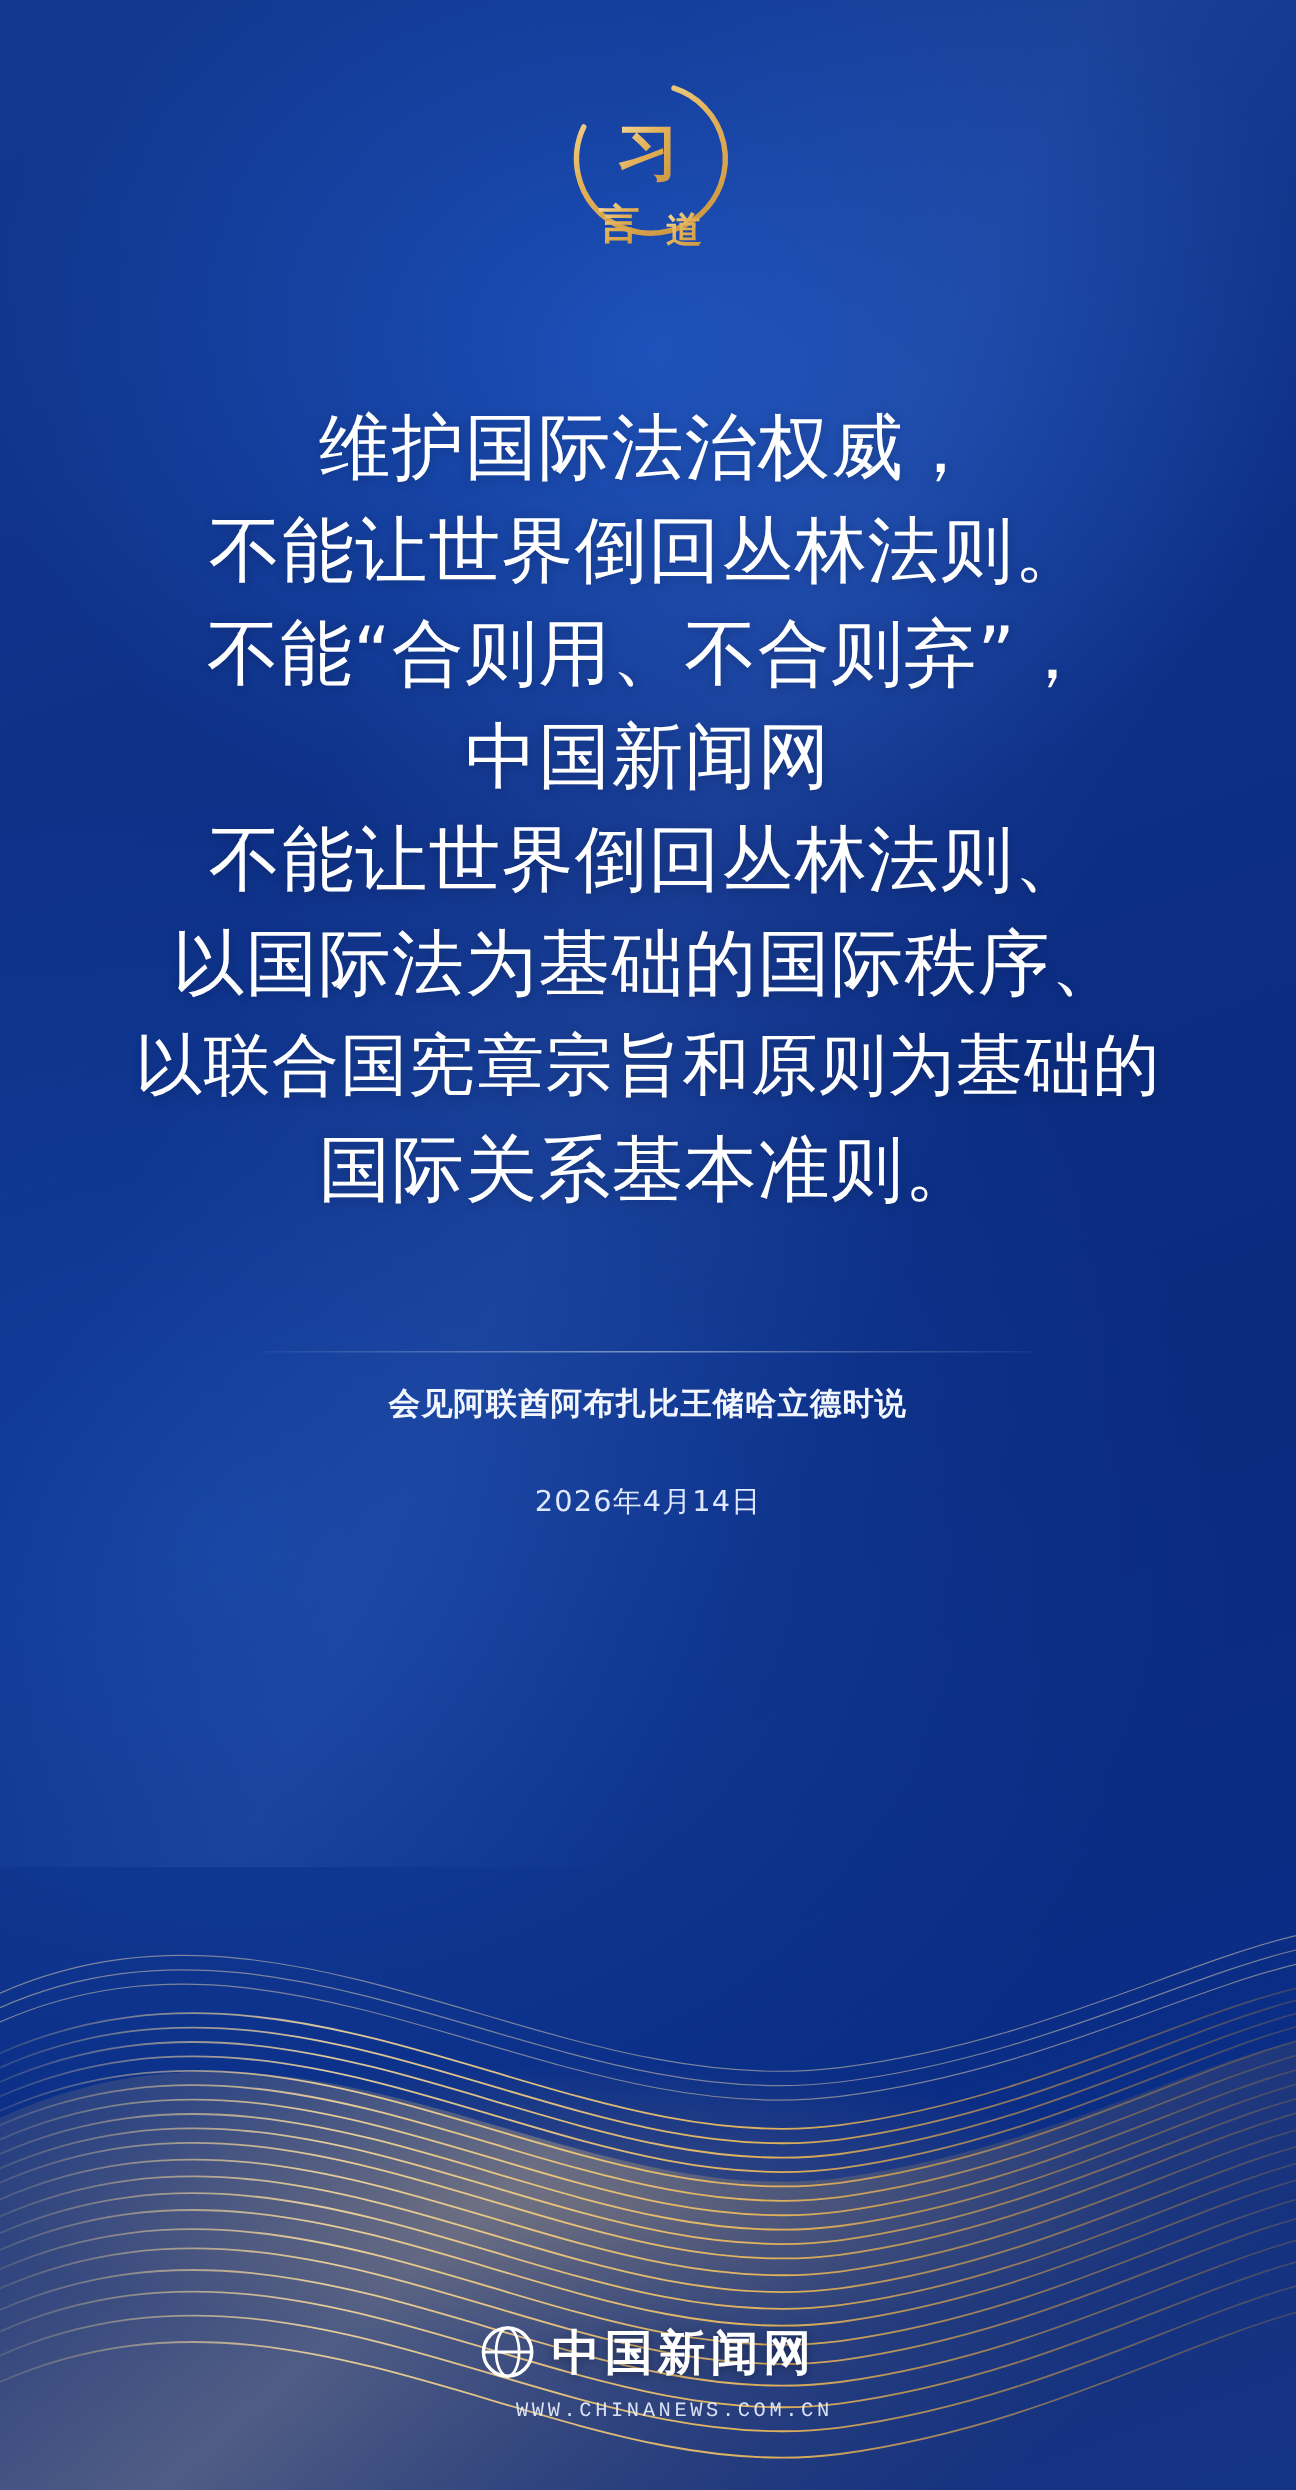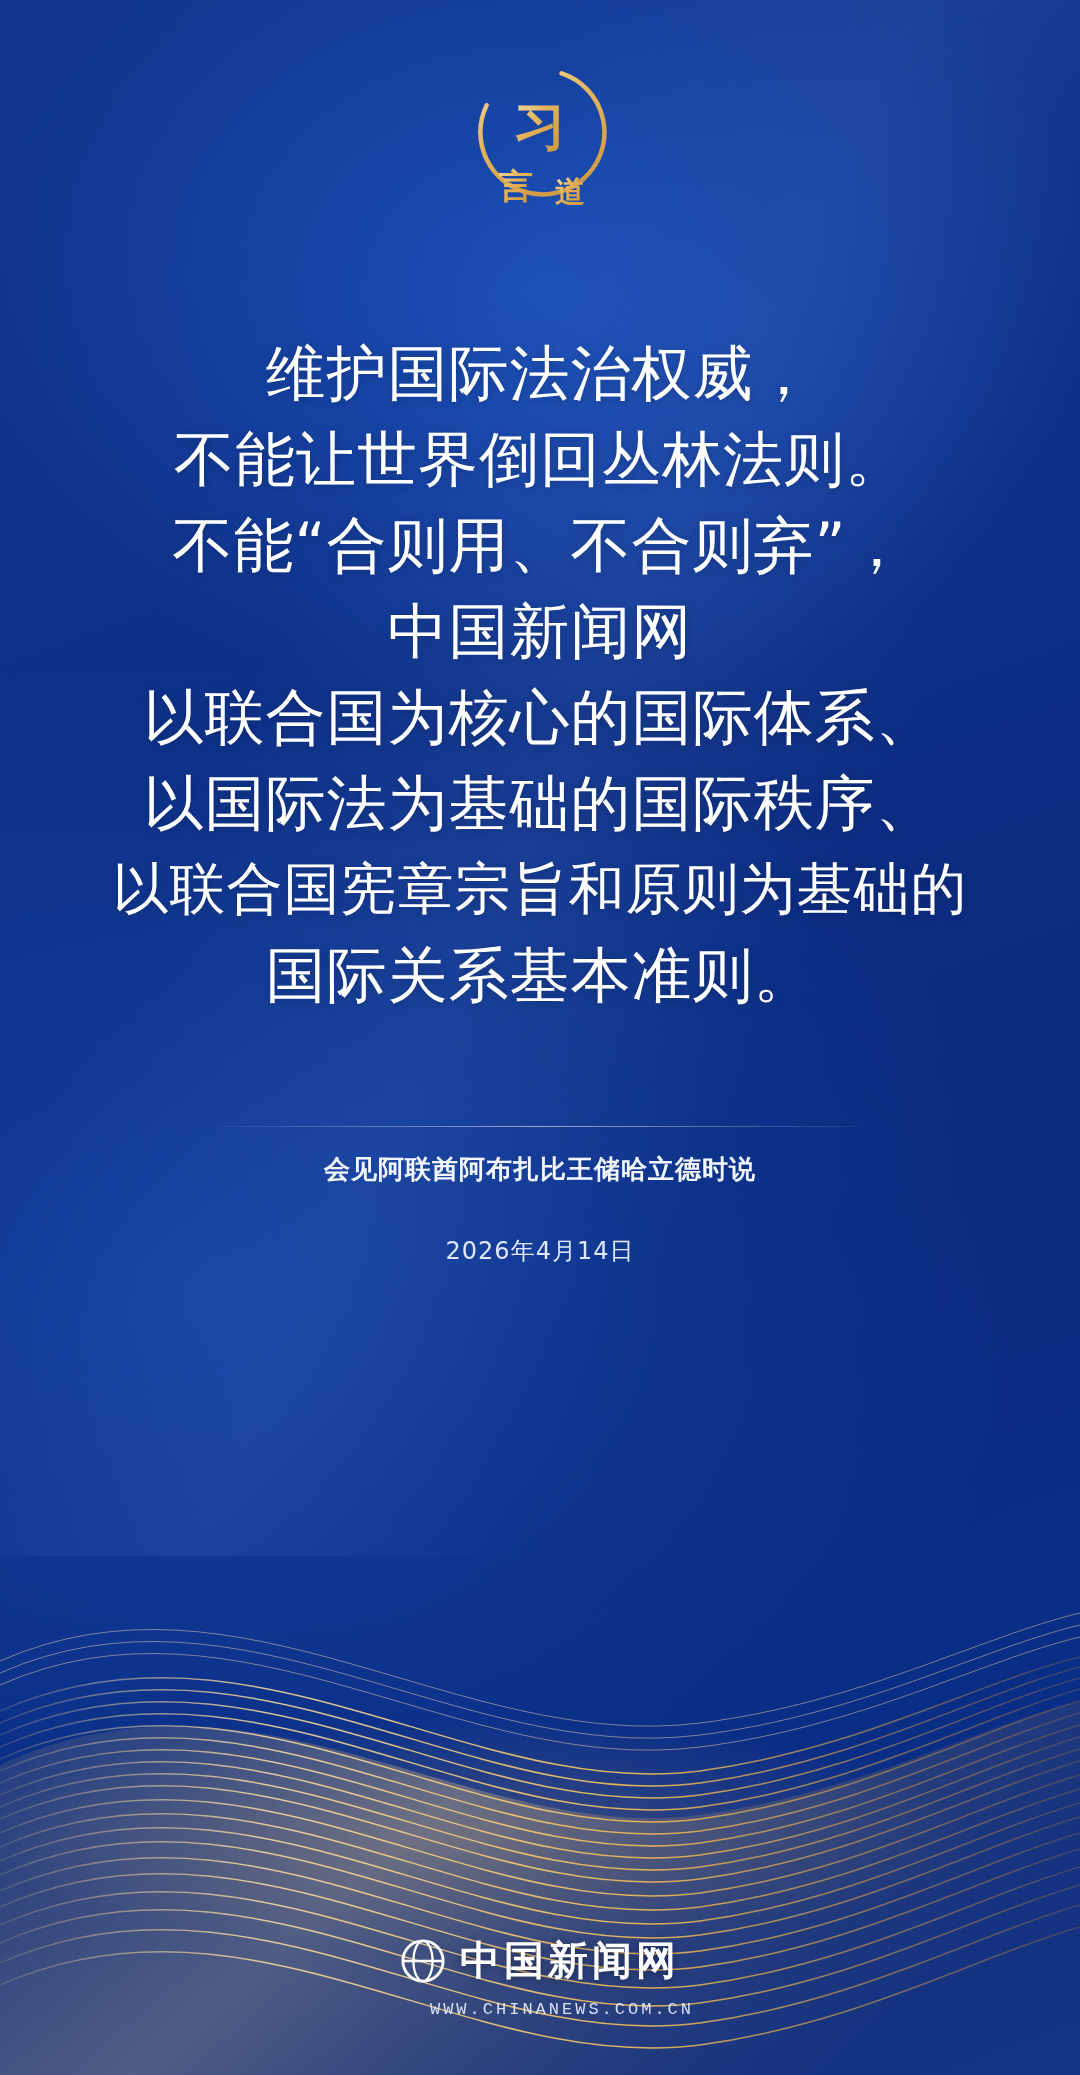--- a/index.html
+++ b/index.html
@@ -196,21 +196,21 @@
         <text x="120" y="146" text-anchor="middle" font-family="DejaVu Sans, serif" font-size="30" font-weight="bold" fill="url(#goldg)">道</text>
       </svg>
     </div>
   </div>
 
   <div class="quote">
     <span class="line">维护国际法治权威，</span>
     <span class="line">不能让世界倒回丛林法则。</span>
     <span class="line">不能“合则用、不合则弃”，</span>
     <span class="line">中国新闻网</span>
-    <span class="line">以联合国为核心的国际体系、</span>
+    <span class="line">不能让世界倒回丛林法则、</span>
     <span class="line">以国际法为基础的国际秩序、</span>
     <span class="line small">以联合国宪章宗旨和原则为基础的</span>
     <span class="line">国际关系基本准则。</span>
   </div>
 
   <div class="divider"></div>
 
   <div class="attrib">
     <div class="occasion">会见阿联酋阿布扎比王储哈立德时说</div>
     <div class="date">2026年4月14日</div>

